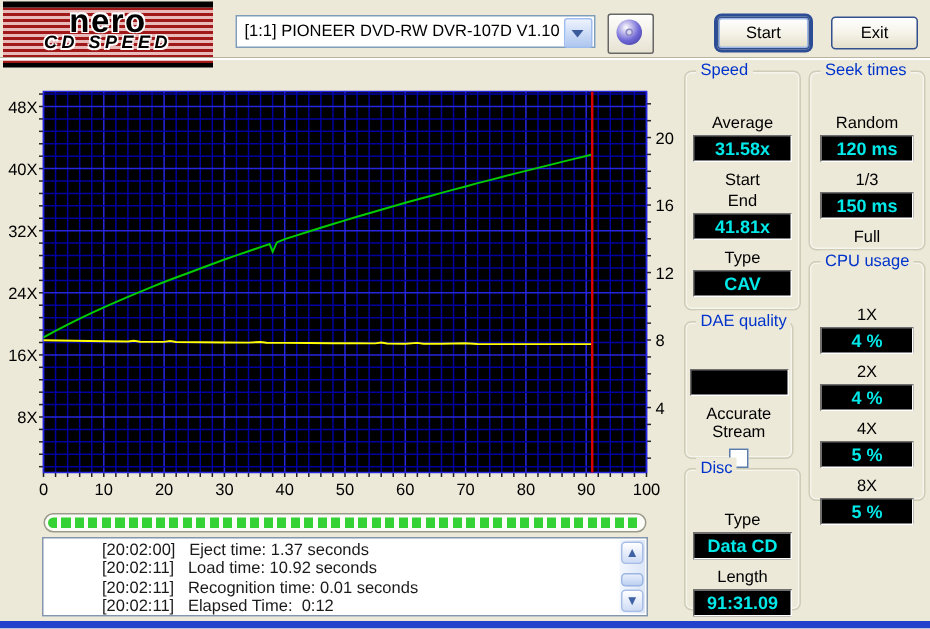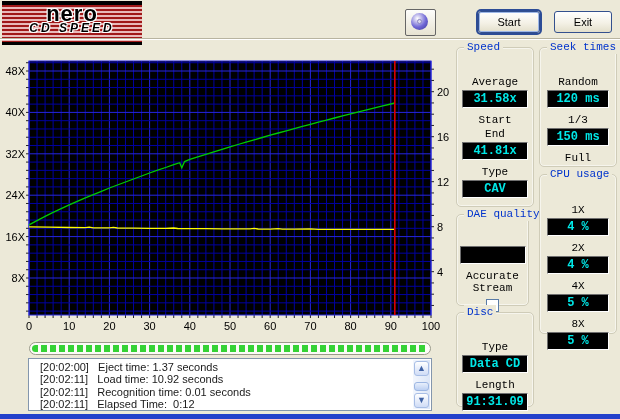--- a/index.html
+++ b/index.html
@@ -84,21 +84,21 @@
     height:100%;
     background:repeating-linear-gradient(90deg,#35d235 0 6px,transparent 6px 9px);
     border-radius:4px;
   }
 
   
   .log {
     position:absolute; left:28px; top:358px; width:404px; height:53px; box-sizing:border-box;
     background:#fff; border:1px solid #8396ad;
   }
-  .log-rows { position:absolute; left:0; top:2px; right:18px; }
+  .log-rows { position:absolute; left:0; top:2px; right:18px;padding-left:28px; }
   .log-row {
     font-size:11px; line-height:12.4px; color:#1a1a1a; padding-left:11px; white-space:pre;
   }
   .scrollbar {
     position:absolute; top:1px; right:1px; bottom:1px; width:17px;
     background:linear-gradient(90deg,#f2f6fd,#dce6f7);
   }
   .sb-btn {
     position:absolute; left:1px; width:15px; height:15px; box-sizing:border-box;
     background:linear-gradient(180deg,#ffffff,#cfdcf6);
@@ -111,21 +111,20 @@
     position:absolute; left:1px; bottom:18px; width:15px; height:9px; box-sizing:border-box;
     background:linear-gradient(180deg,#e8effc,#bcd0f2);
     border:1px solid #9cb6e2; border-radius:3px;
   }
 
   
   .group {
     position:absolute; box-sizing:border-box;
     border:1px solid #cfccb8; border-radius:5px;
     box-shadow:inset 0 0 0 1px rgba(255,255,255,.55);
-    font-family:Liberation Mono, monospace;
   }
   .gtitle {
     position:absolute; top:-8px; left:7px; padding:0 3px;
     background:#ece9d8; color:#0033cc; font-size:11px; line-height:14px; white-space:nowrap;
   }
   .gbody { position:absolute; left:0; right:0; display:flex; flex-direction:column; align-items:center;margin-top:15px; }
   .glabel { font-size:11px; color:#000; line-height:12px; margin-bottom:2px; text-align:center; }
   .vbox {
     box-sizing:border-box; height:18px; line-height:14px; margin-bottom:6px;
     background:#000; color:#00e8e8; font-weight:bold; font-size:12px; text-align:center;
@@ -144,20 +143,24 @@
 </head>
 <body>
 
 <div class="window">
 
   <div class="logo">
     <span class="nero">nero</span>
     <span class="cdspeed">CD SPEED</span>
   </div>
 
+  <div class="combo">
+    <span class="combo-text">[1:1]   PIONEER DVD-RW  DVR-107D V1.10</span>
+    <span class="combo-btn"></span>
+  </div>
 
   <div class="tool-btn">
     <span class="disc-glyph"></span>
   </div>
 
   <div class="xp-btn default btn-start">Start</div>
   <div class="xp-btn btn-exit">Exit</div>
 
   <div class="toolbar-divider"></div>
 

